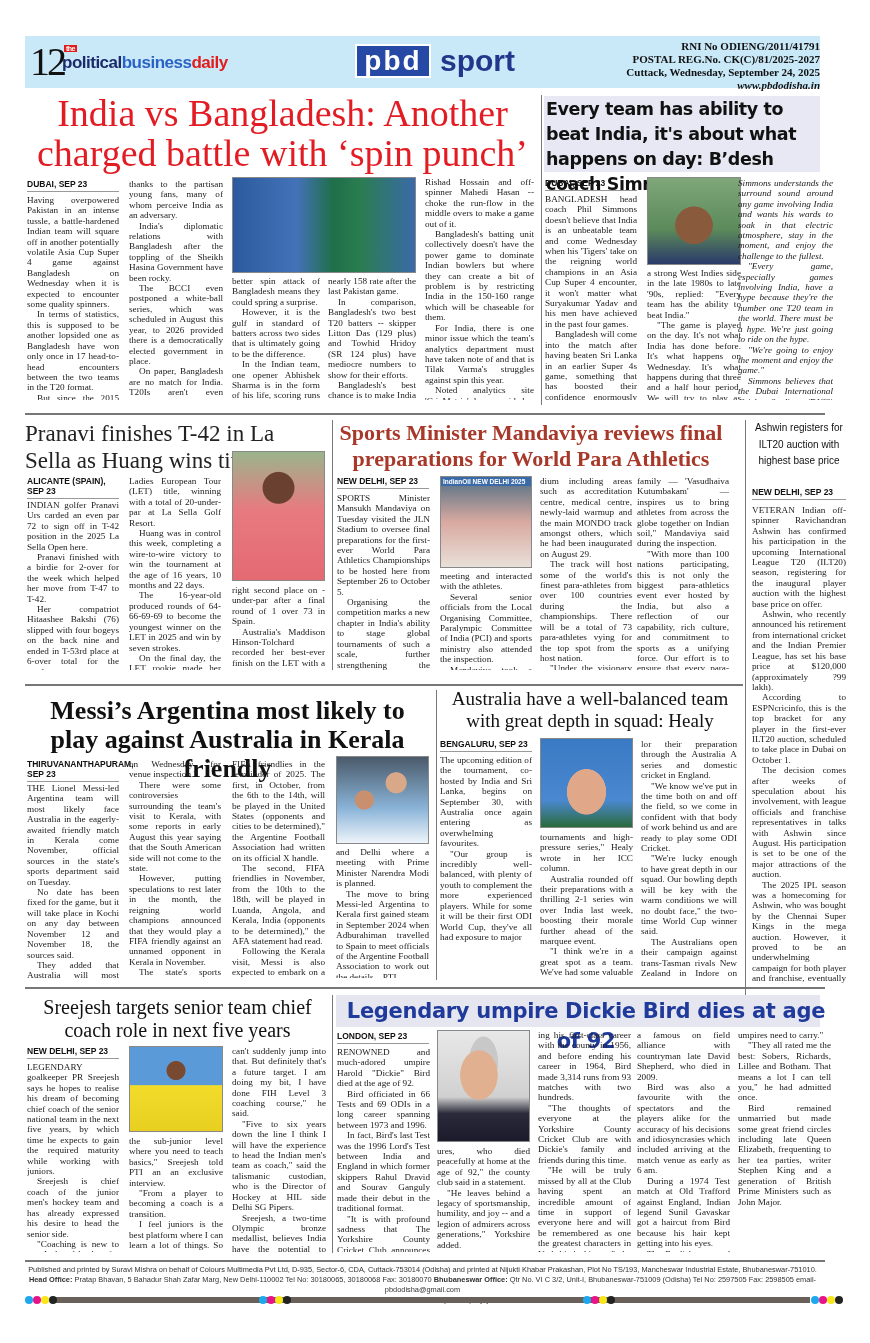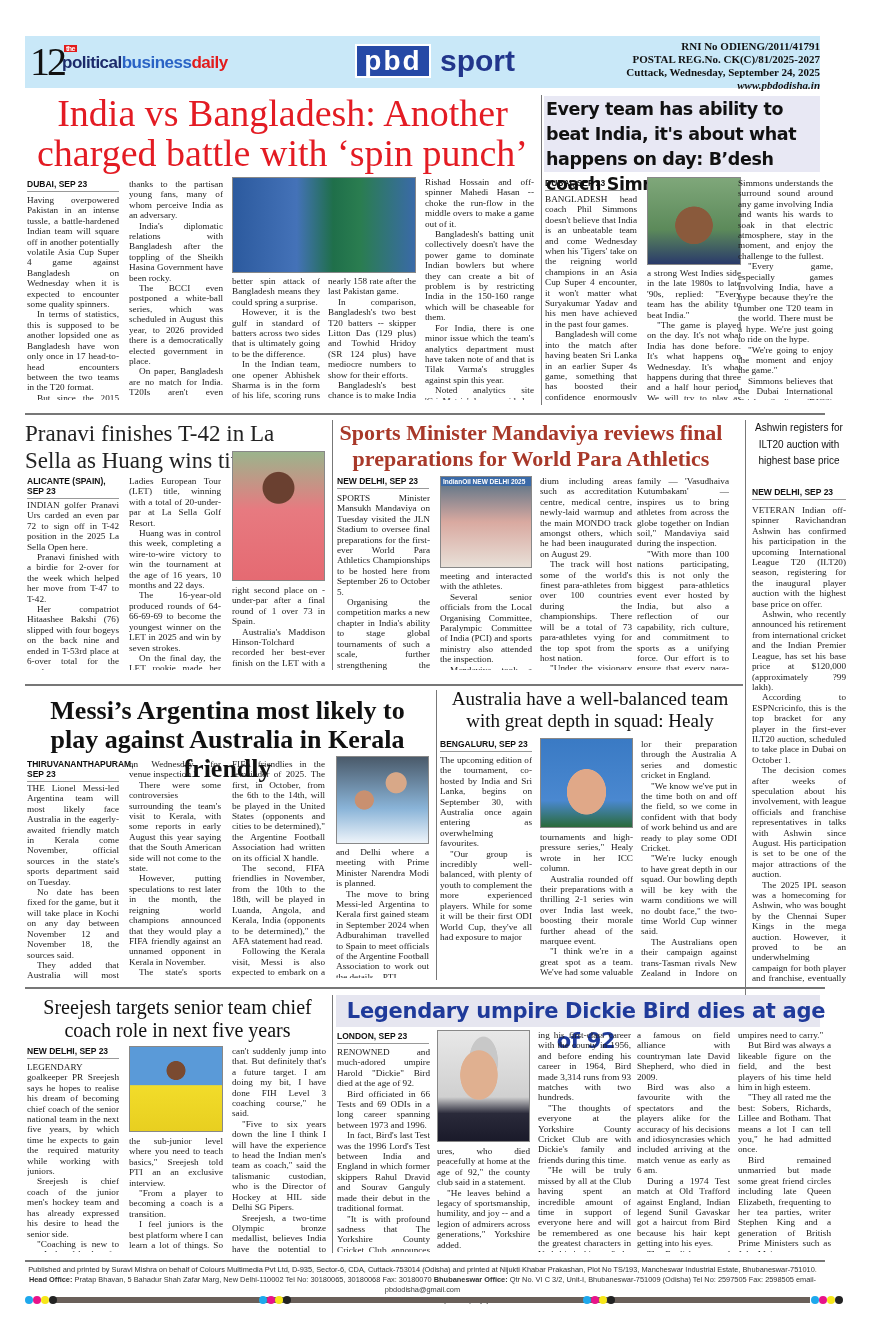--- a/index.html
+++ b/index.html
@@ -84,21 +84,21 @@
 <div class="dateline" style="left:545px;top:178px;width:92px;">DUBAI, SEP 23</div>
 <div class="col" style="left:545px;top:194px;width:92px;height:206px;">
   <p>BANGLADESH head coach Phil Simmons doesn't believe that India is an unbeatable team and come Wednesday when his 'Tigers' take on the reigning world champions in an Asia Cup Super 4 encounter, it won't matter what Suryakumar Yadav and his men have achieved in the past four games.</p>
     <p>Bangladesh will come into the match after having beaten Sri Lanka in an earlier Super 4s game, something that has boosted their confidence enormously considering T20Is aren't their 'Go-To' format.</p>
 </div>
 <div class="photo" style="left:647px;top:177px;width:94px;height:88px;background:radial-gradient(circle at 50% 55%,#8a5a3c 0 28%,transparent 29%),linear-gradient(180deg,#7fa77a 0%,#5c8a5a 60%,#2a3a6a 100%);"></div>
 <div class="col" style="left:647px;top:268px;width:94px;height:132px;">
   <p>a strong West Indies side in the late 1980s to late '90s, replied: "Every team has the ability to beat India."</p>
     <p>"The game is played on the day. It's not what India has done before. It's what happens on Wednesday. It's what happens during that three and a half hour period. We will try to play as best as we can and hope to find chinks in India's armoury. That's the way we win games."</p>
 </div>
-<div class="col" style="left:738px;top:178px;width:95px;height:222px;">
+<div class="col" style="left:738px;top:178px;width:95px;height:222px;font-style:italic;">
   <p>Simmons understands the surround sound around any game involving India and wants his wards to soak in that electric atmosphere, stay in the moment, and enjoy the challenge to the fullest.</p>
     <p>"Every game, especially games involving India, have a hype because they're the number one T20 team in the world. There must be a hype. We're just going to ride on the hype.</p>
     <p>"We're going to enjoy the moment and enjoy the game."</p>
     <p>Simmons believes that the Dubai International Cricket Stadium (DICS) track is really good for batting and toss won't be a huge factor going into the match. –PTI</p>
 </div>
 
 <div class="hline" style="left:25px;top:413px;width:800px;"></div>
 
 <div class="h1" style="left:25px;top:420px;width:300px;font-size:23px;text-align:left;line-height:27px;color:#222;">Pranavi finishes T-42 in La Sella as Huang wins title</div>
 <div class="dateline" style="left:27px;top:476px;width:92px;line-height:10px;">ALICANTE (SPAIN), SEP 23</div>
@@ -244,21 +244,20 @@
     <p>"He will be truly missed by all at the Club having spent an incredible amount of time in support of everyone here and will be remembered as one the greatest characters in Yorkshire's history," the club said.</p>
 </div>
 <div class="col" style="left:637px;top:1030px;width:93px;height:222px;">
   <p>a famous on field alliance with countryman late David Shepherd, who died in 2009.</p>
     <p>Bird was also a favourite with the spectators and the players alike for the accuracy of his decisions and idiosyncrasies which included arriving at the match venue as early as 6 am.</p>
     <p>During a 1974 Test match at Old Trafford against England, Indian legend Sunil Gavaskar got a haircut from Bird because his hair kept getting into his eyes.</p>
     <p>The Englishman used a pair of scissors he kept to cut threads from the ball's seam to trim Gavaskar's hair mid-match, later exclaiming: "What all</p>
 </div>
 <div class="col" style="left:738px;top:1030px;width:93px;height:222px;">
   <p style="text-indent:0">umpires need to carry."</p>
-    <p>But Bird was always a likeable figure on the field, and the best players of his time held him in high esteem.</p>
     <p>"They all rated me the best: Sobers, Richards, Lillee and Botham. That means a lot I can tell you," he had admitted once.</p>
     <p>Bird remained unmarried but made some great friend circles including late Queen Elizabeth, frequenting to her tea parties, writer Stephen King and a generation of British Prime Ministers such as John Major.</p>
 </div>
 
 <div class="hline" style="left:25px;top:1260px;width:800px;"></div>
 <div class="footer">
   <div>Published and printed by Suravi Mishra on behalf of Colours Multimedia Pvt Ltd, D-935, Sector-6, CDA, Cuttack-753014 (Odisha) and printed at Nijukti Khabar Prakashan, Plot No TS/193, Mancheswar Industrial Estate, Bhubaneswar-751010.</div>
   <div><b>Head Office:</b> <span>Pratap Bhavan, 5 Bahadur Shah Zafar Marg, New Delhi-110002 Tel No: 30180065, 30180068 Fax: 30180070</span> <b>Bhubaneswar Office:</b> <span>Qtr No. VI C 3/2, Unit-I, Bhubaneswar-751009 (Odisha) Tel No: 2597505 Fax: 2598505 email-pbdodisha@gmail.com</span></div>
   <div><b>Editor-</b> <span>Puneet Nanda,</span> <b>Resident Editor</b> <span>(Odisha)-Bijoy Ketan Mishra</span></div>
 </div>

